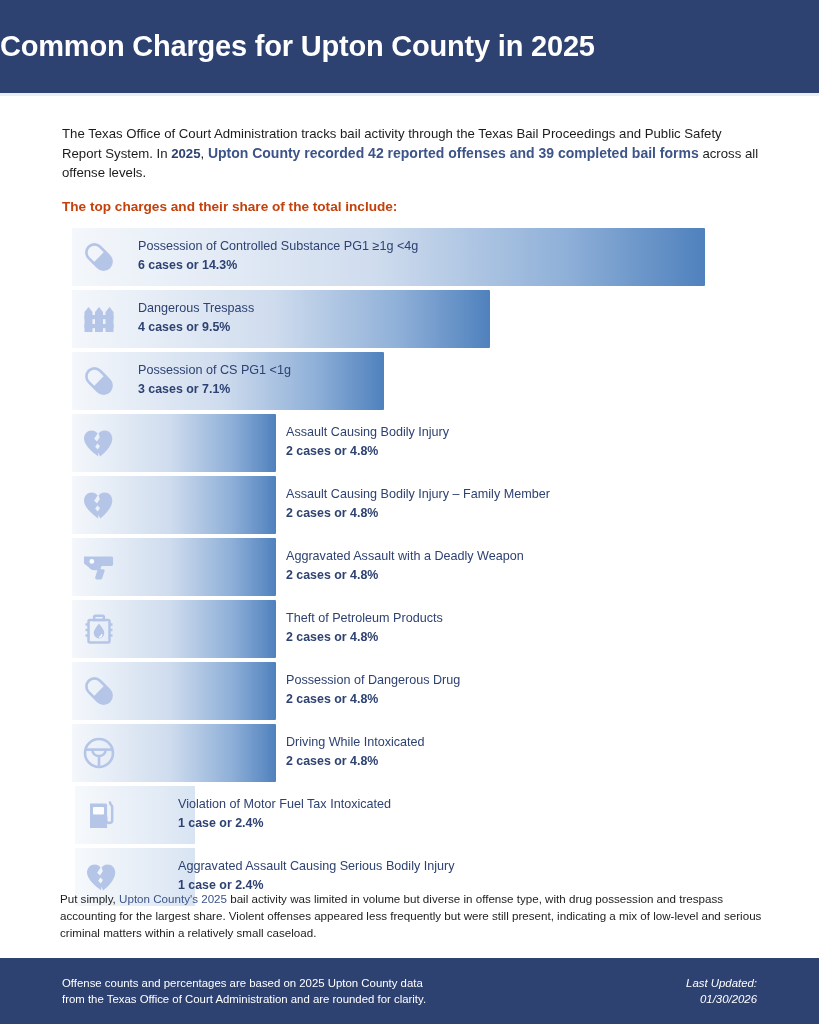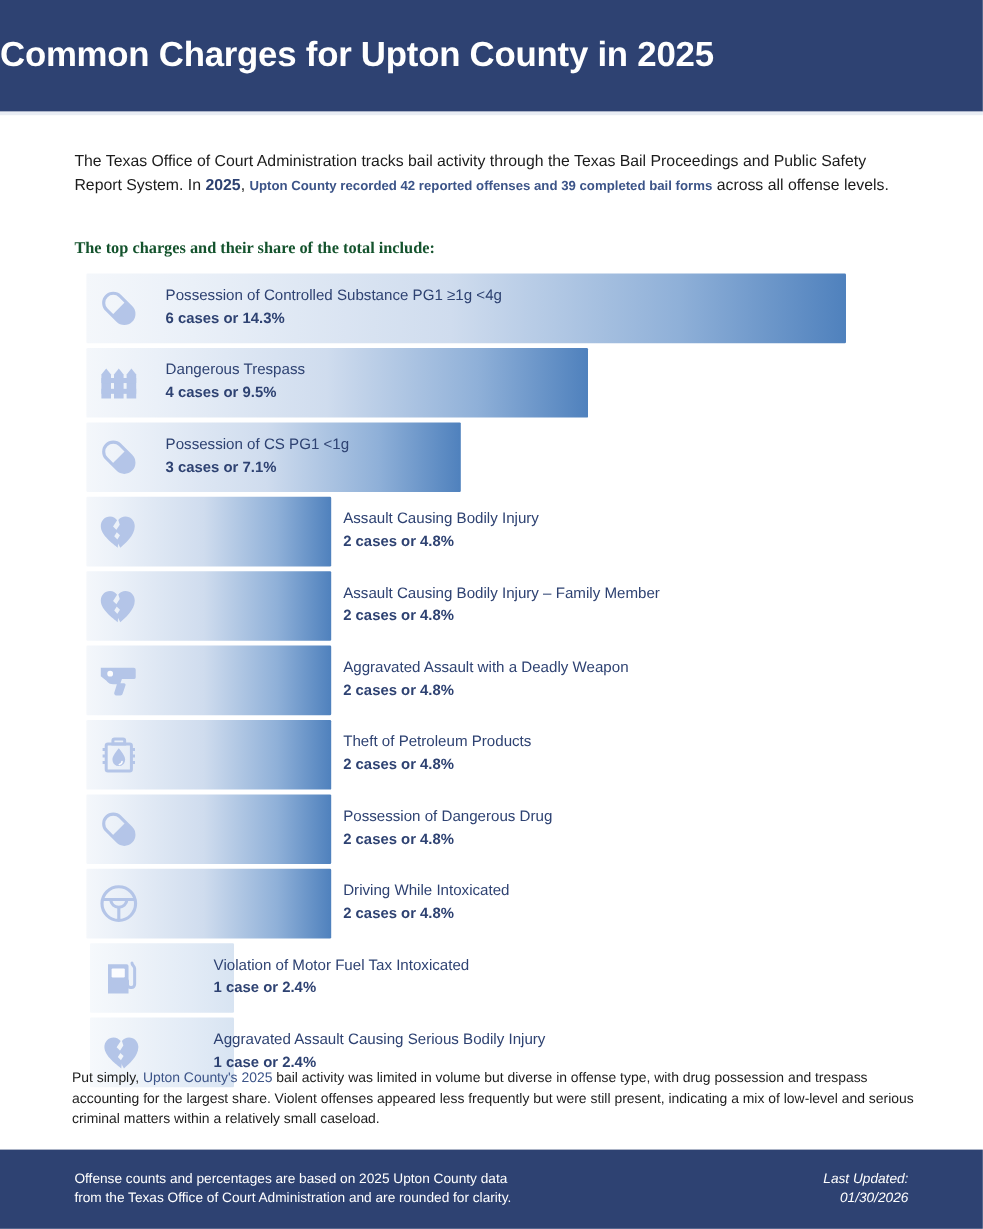--- a/index.html
+++ b/index.html
@@ -57,31 +57,30 @@
     line-height: 19.5px;
     color: #1c1c1c;
   }
   .intro .accent {
     color: #2e4272;
     font-weight: bold;
   }
   .intro .accent-sm {
     color: #3c5488;
     font-weight: bold;
-    font-size: 11px;
+    font-size: 14px;
   }
 
   .section-head {
     position: absolute;
     left: 62px;
     top: 199px;
     font-size: 13.6px;
     font-weight: bold;
-    color: #14532d;
-    font-family: Liberation Serif, serif;
+    color: #c2410c;
   }
 
   
   .bars {
     position: absolute;
     left: 0;
     top: 228px;
     width: 819px;
   }
   .row {

